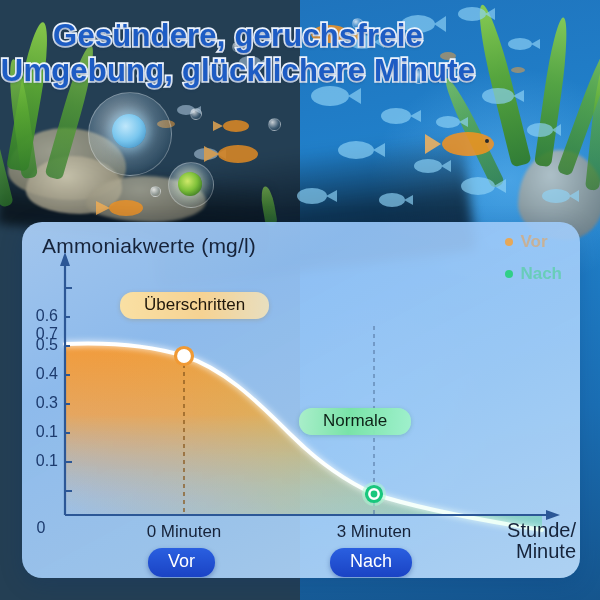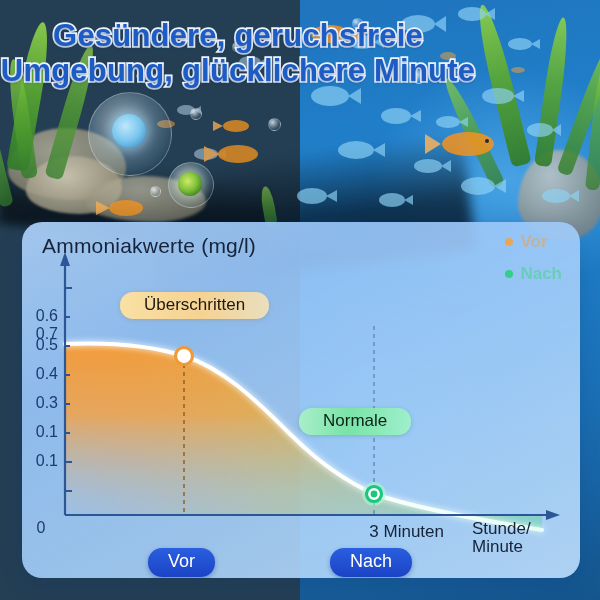--- a/index.html
+++ b/index.html
@@ -92,21 +92,21 @@
   .legend-label{font-size:17px;font-weight:bold;}
   .lg-vor .legend-dot{background:#f5a23c;opacity:.85;}
   .lg-vor .legend-label{color:#f0a04a;opacity:.55;}
   .lg-nach .legend-dot{background:#27d07a;opacity:.9;}
   .lg-nach .legend-label{color:#45d389;opacity:.55;}
 
   #plot{position:absolute;left:0;top:0;width:558px;height:356px;}
 
   .ytick{position:absolute;font-size:16px;color:#1d3b6e;text-align:right;width:34px;}
   .xtick{position:absolute;font-size:17px;color:#16233a;text-align:center;}
-  .axis-note{position:absolute;font-size:17px;color:#16233a;text-align:left;line-height:1.05;}
+  .axis-note{position:absolute;font-size:20px;color:#16233a;text-align:right;line-height:1.05;}
 
   .tagpill{position:absolute;border-radius:13px;font-size:17px;padding:3px 24px 4px;white-space:nowrap;}
   #tag-ueber{
     background:linear-gradient(90deg,rgba(255,226,160,.95),rgba(255,213,140,.92) 55%,rgba(255,232,180,.80));
     color:#20180c;box-shadow:0 1px 4px rgba(160,110,30,.25);
   }
   #tag-normal{
     background:linear-gradient(95deg,rgba(170,240,200,.97),rgba(120,228,165,.97) 45%,rgba(160,243,200,.92));
     color:#0d2116;box-shadow:0 1px 4px rgba(30,120,70,.25);
   }
@@ -320,21 +320,22 @@
     <div class="ytick" style="left:2px;top:114px;">0.5</div>
     <div class="ytick" style="left:2px;top:143px;">0.4</div>
     <div class="ytick" style="left:2px;top:172px;">0.3</div>
     <div class="ytick" style="left:2px;top:201px;">0.1</div>
     <div class="ytick" style="left:2px;top:230px;">0.1</div>
     <div class="ytick" style="left:2px;top:297px;width:34px;text-align:center;">0</div>
 
     <div class="tagpill" id="tag-ueber" style="left:98px;top:70px;">Überschritten</div>
     <div class="tagpill" id="tag-normal" style="left:277px;top:168px;margin-top:18px;">Normale</div>
 
-    <div class="xtick" style="left:282px;top:300px;width:140px;text-align:right;">3 Minuten</div>
+    <div class="xtick" style="left:92px;top:300px;width:140px;">0 Minuten</div>
+    <div class="xtick" style="left:282px;top:300px;width:140px;">3 Minuten</div>
     <div class="axis-note" style="left:450px;top:298px;width:104px;">
       <span>Stunde/</span><br>
       <span>Minute</span>
     </div>
 
     <div class="xpill" style="left:126px;top:326px;">Vor</div>
     <div class="xpill" style="left:308px;top:326px;">Nach</div>
 
   </div>
 </div>

